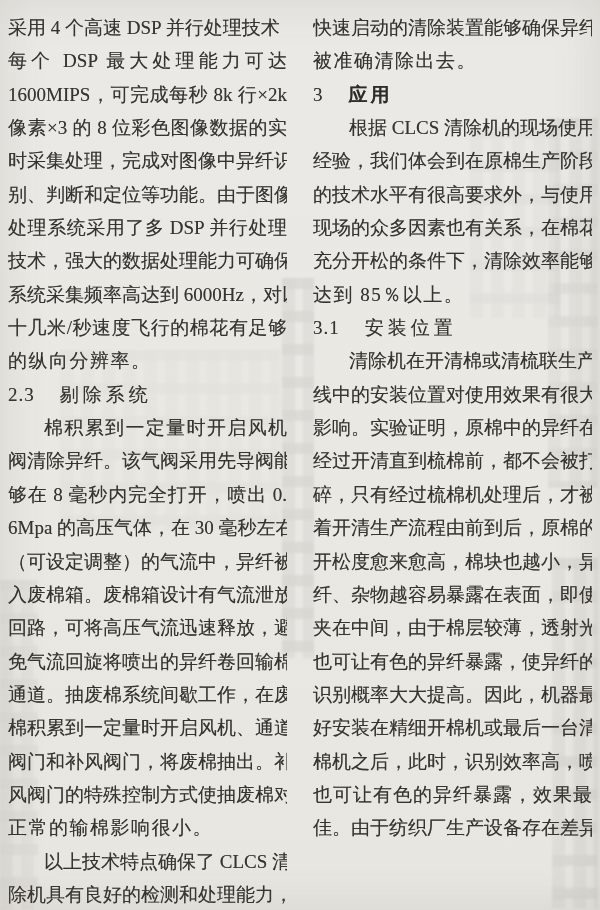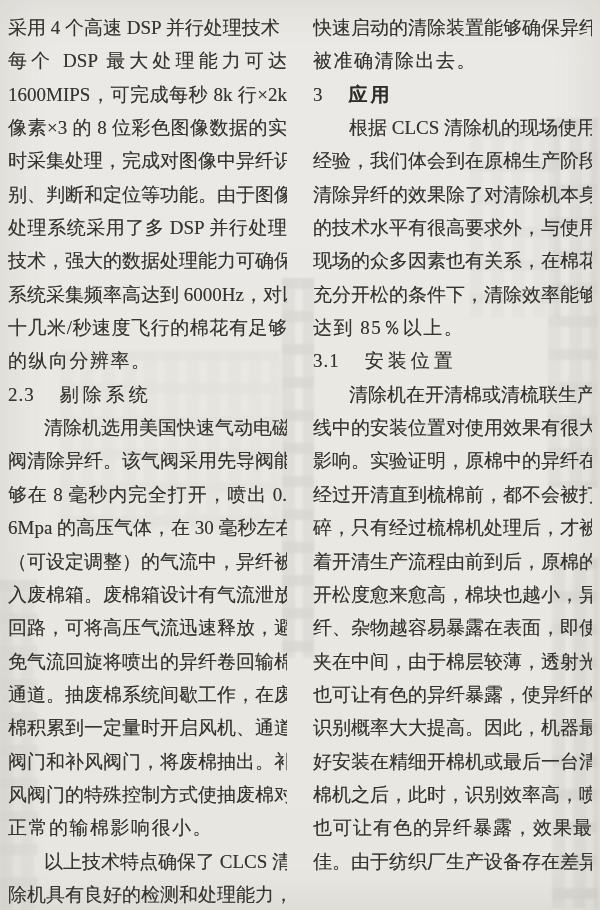--- a/index.html
+++ b/index.html
@@ -96,21 +96,21 @@
         <div class="line just">1600MIPS，可完成每秒 8k 行×2k</div>
         <div class="line just">像素×3 的 8 位彩色图像数据的实</div>
         <div class="line just">时采集处理，完成对图像中异纤识</div>
         <div class="line just">别、判断和定位等功能。由于图像</div>
         <div class="line just">处理系统采用了多 DSP 并行处理</div>
         <div class="line just">技术，强大的数据处理能力可确保</div>
         <div class="line just">系统采集频率高达到 6000Hz，对以</div>
         <div class="line just">十几米/秒速度飞行的棉花有足够</div>
         <div class="line end">的纵向分辨率。</div>
         <div class="line subheading"><span class="hnum">2.3</span><span class="htitle">剔除系统</span></div>
-        <div class="line indent">清除机选用美国快速气动电磁</div>
+        <div class="line indent">棉积累到一定量时开启风机</div>
         <div class="line just">阀清除异纤。该气阀采用先导阀能</div>
         <div class="line just">够在 8 毫秒内完全打开，喷出 0.</div>
         <div class="line just">6Mpa 的高压气体，在 30 毫秒左右</div>
         <div class="line just">（可设定调整）的气流中，异纤被吹</div>
         <div class="line just">入废棉箱。废棉箱设计有气流泄放</div>
         <div class="line just">回路，可将高压气流迅速释放，避</div>
         <div class="line just">免气流回旋将喷出的异纤卷回输棉</div>
         <div class="line just">通道。抽废棉系统间歇工作，在废</div>
         <div class="line just">棉积累到一定量时开启风机、通道</div>
         <div class="line just">阀门和补风阀门，将废棉抽出。补</div>
@@ -118,21 +118,20 @@
         <div class="line end">正常的输棉影响很小。</div>
         <div class="line indent">以上技术特点确保了 CLCS 清</div>
         <div class="line just">除机具有良好的检测和处理能力，</div>
       </div>
     <div class="col" id="col-right">
         <div class="line just">快速启动的清除装置能够确保异纤</div>
         <div class="line end">被准确清除出去。</div>
         <div class="line heading"><span class="hnum">3</span><span class="htitle">应用</span></div>
         <div class="line indent">根据 CLCS 清除机的现场使用</div>
         <div class="line just">经验，我们体会到在原棉生产阶段</div>
-        <div class="line just">清除异纤的效果除了对清除机本身</div>
         <div class="line just">的技术水平有很高要求外，与使用</div>
         <div class="line just">现场的众多因素也有关系，在棉花</div>
         <div class="line just">充分开松的条件下，清除效率能够</div>
         <div class="line end">达到 85％以上。</div>
         <div class="line subheading"><span class="hnum">3.1</span><span class="htitle">安装位置</span></div>
         <div class="line indent">清除机在开清棉或清梳联生产</div>
         <div class="line just">线中的安装位置对使用效果有很大</div>
         <div class="line just">影响。实验证明，原棉中的异纤在</div>
         <div class="line just">经过开清直到梳棉前，都不会被打</div>
         <div class="line just">碎，只有经过梳棉机处理后，才被</div>

